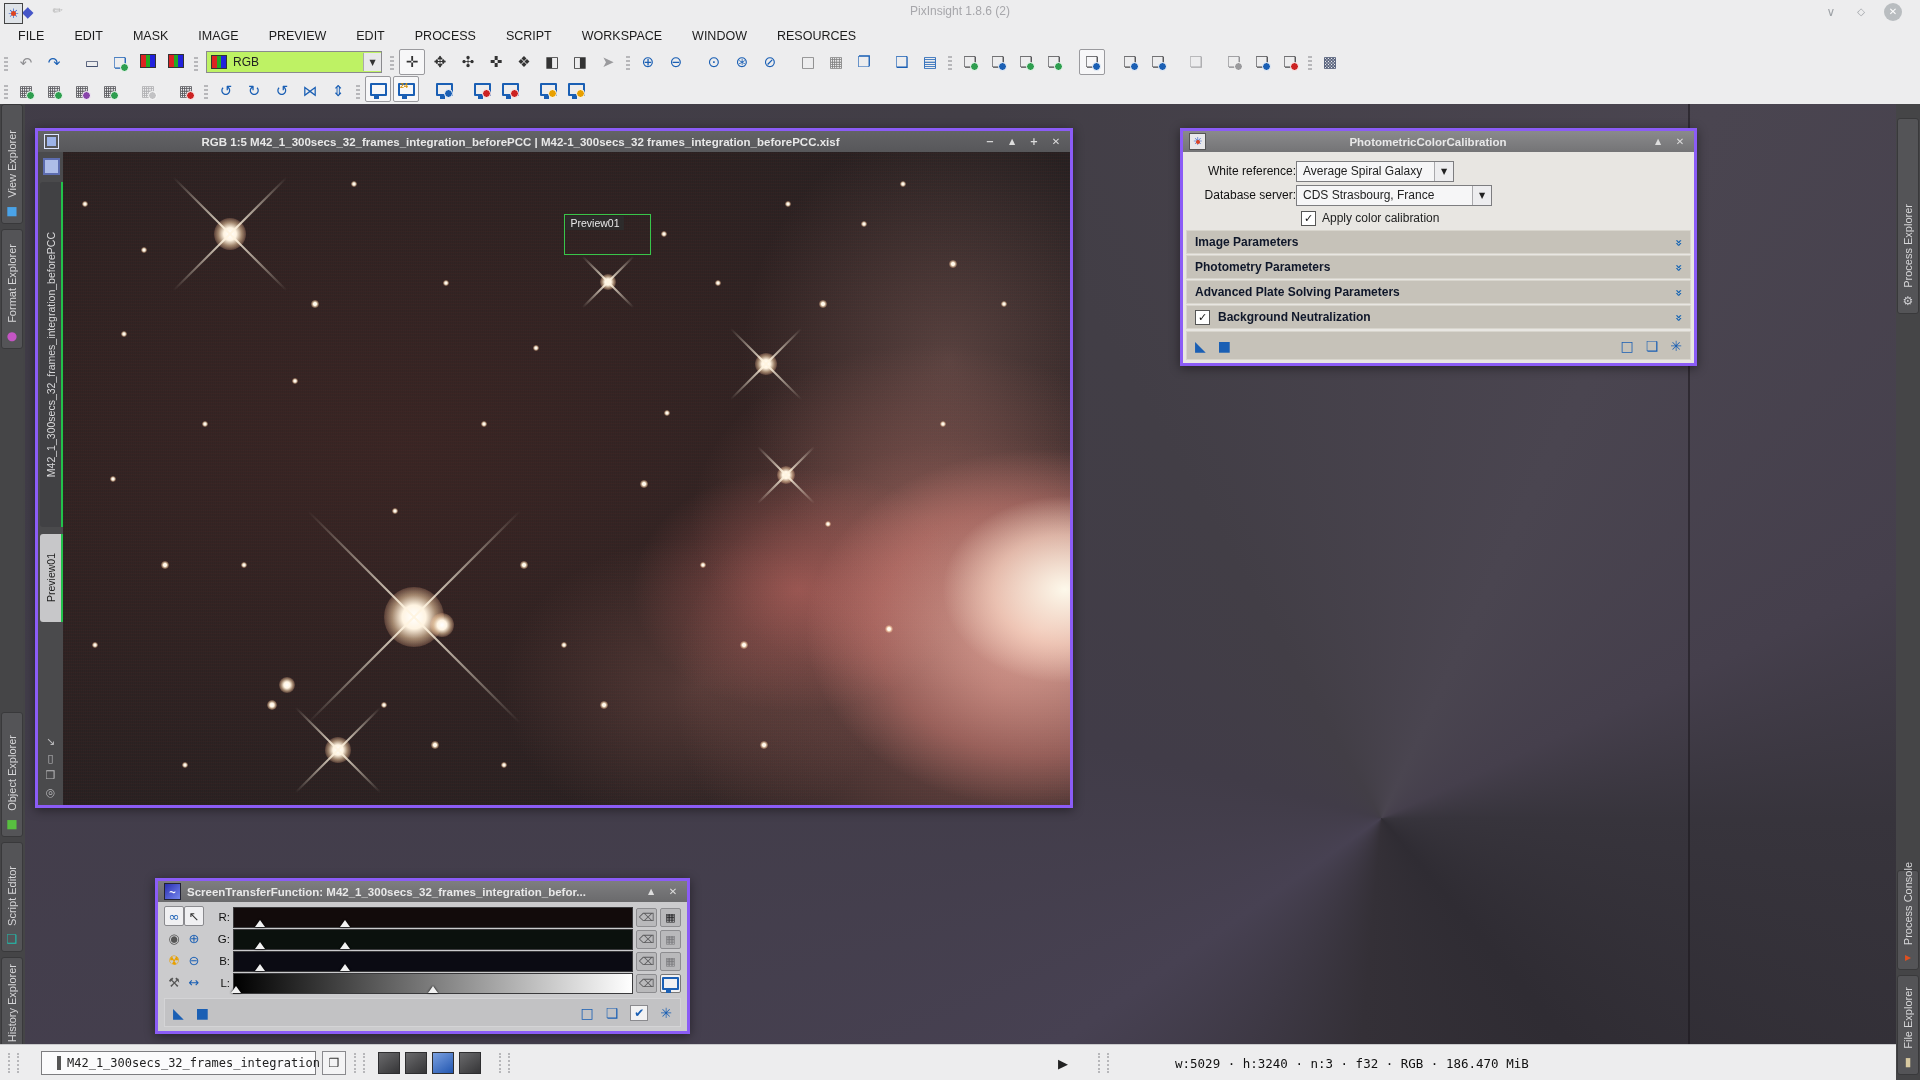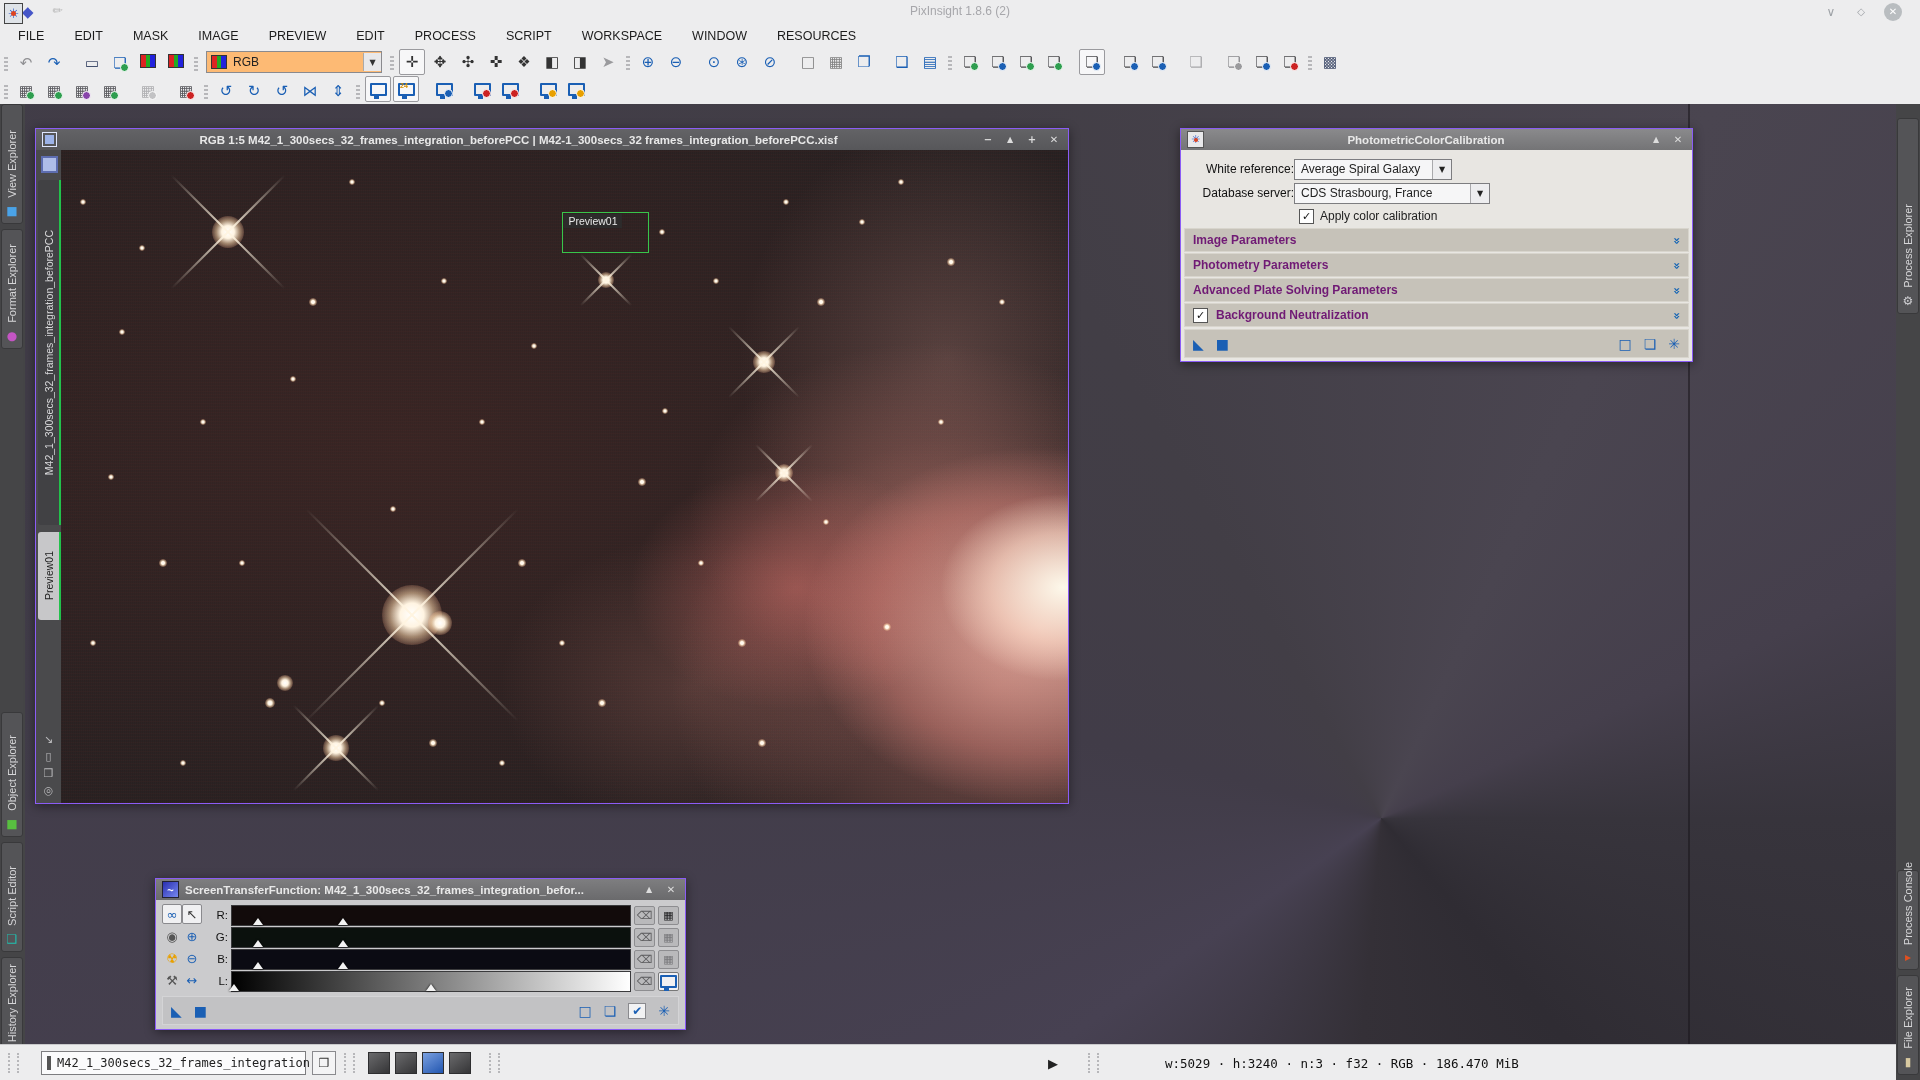--- a/index.html
+++ b/index.html
@@ -32,42 +32,42 @@
   .tb-icon.sel{border:1px solid #9a9a9e;background:#f7f7f8;}
   .tb-icon.dash .g{opacity:.8;}
   .tb-icon .badge{position:absolute;right:3px;bottom:3px;width:7px;height:7px;border-radius:50%;border:1px solid #fff;}
   .rgb-chip{display:inline-block;width:14px;height:12px;border:1px solid #333;
     background:linear-gradient(90deg,#d22 0 33%,#2a2 33% 66%,#22d 66% 100%);}
   .mini-mon{display:inline-block;width:13px;height:9px;border:2px solid #1a5fb4;border-radius:1px;position:relative;}
   .mini-mon::after{content:"";position:absolute;left:2px;bottom:-5px;width:5px;height:3px;background:#1a5fb4;}
   .mon-txt{position:absolute;left:6px;top:5px;font-size:7px;font-weight:bold;color:#d89000;}
 
   
-  #rgb-combo{display:inline-flex;align-items:center;height:20px;width:170px;margin:0 4px;border:1px solid #8a8a8e;background:#fdba74;padding-left:4px;gap:6px;}
+  #rgb-combo{display:inline-flex;align-items:center;height:20px;width:170px;margin:0 4px;border:1px solid #8a8a8e;background:#bef264;padding-left:4px;gap:6px;}
   #rgb-combo .arrow{margin-left:auto;width:17px;height:18px;border-left:1px solid #aaa;display:flex;align-items:center;justify-content:center;font-size:8px;color:#333;background:#e8e8ea;}
 
   
   .sidebar{position:absolute;top:104px;background:#454547;}
   #left-sidebar{left:0;width:25px;height:940px;}
   #right-sidebar{right:0;width:24px;height:976px;}
   .side-tab{position:absolute;left:1px;width:22px;border:1px solid #39393b;border-radius:3px;background:#545457;
     display:flex;flex-direction:column;align-items:center;justify-content:flex-end;padding:6px 0;box-sizing:border-box;gap:6px;}
   .side-tab .vtext{writing-mode:vertical-rl;transform:rotate(180deg);color:#d6d6d8;font-size:11px;}
   .side-ico{width:13px;height:13px;display:flex;align-items:center;justify-content:center;font-size:12px;line-height:1;}
 
   
   #workspace{position:absolute;left:25px;top:104px;width:1871px;height:940px;
     background:
      conic-gradient(from -30deg at 72.5% 76%,
        #423e46 0deg,#4a4550 55deg,#453f4c 95deg,#37343c 120deg,
        #2f2c33 170deg,#343037 215deg,#474152 265deg,#413c48 315deg,#423e46 360deg);}
   #ws-line{position:absolute;left:88.9%;top:0;width:2px;height:100%;background:rgba(25,22,28,.55);}
 
   
-  .win{position:absolute;border:1px solid #8b5cf6;box-shadow:0 2px 10px rgba(0,0,0,.45);}
+  .win{position:absolute;border:3px solid #8b5cf6;box-shadow:0 2px 10px rgba(0,0,0,.45);}
   .win-title{height:21px;display:flex;align-items:center;padding:0 6px;gap:6px;color:#e8e8e8;font-weight:bold;font-size:11.5px;}
   .win-title .t{flex:1;text-align:center;white-space:nowrap;overflow:hidden;}
   .win-btn{width:16px;text-align:center;font-size:10px;color:#ddd;}
 
   
   #image-window{left:35px;top:128px;width:1032px;height:674px;background:#3f3f41;}
   #image-window .win-title{background:linear-gradient(#636366,#57575a);}
   #img-corner-ico{width:13px;height:13px;background:#9db3e8;border:1px solid #dfe6ff;box-shadow:inset 0 0 0 2px #57575a;}
   #img-body{position:absolute;left:0;top:21px;right:0;bottom:0;display:flex;}
   #img-strip{width:25px;background:#4a4a4c;position:relative;}
@@ -106,21 +106,21 @@
   .pi-ico::after{content:"";position:absolute;width:4px;height:4px;border-radius:50%;background:#d42;}
   #pcc-body{padding:7px 0 0 0;}
   .pcc-row{display:flex;align-items:center;height:24px;}
   .pcc-lab{width:113px;text-align:right;color:#111;}
   .combo{display:inline-flex;align-items:center;height:19px;border:1px solid #7d7d80;background:#f6f6f7;padding-left:6px;}
   .combo .arrow{margin-left:auto;width:18px;height:100%;border-left:1px solid #a9a9ac;display:flex;align-items:center;justify-content:center;font-size:8px;background:#ededef;color:#222;}
   #combo-white{width:150px;} #combo-db{width:188px;}
   .chk{width:13px;height:13px;background:#fff;border:1px solid #555;display:inline-flex;align-items:center;justify-content:center;font-size:11px;font-weight:bold;color:#111;}
   #pcc-apply-row{display:flex;align-items:center;gap:6px;height:22px;padding-left:118px;}
   .pcc-section{height:22px;margin:1px 3px 0 3px;background:#c6c2b9;border:1px solid #d8d5cd;display:flex;align-items:center;padding:0 8px;gap:8px;}
-  .pcc-section .s-lab{color:#701a75;font-weight:bold;font-size:12px;flex:1;}
+  .pcc-section .s-lab{color:#0f172a;font-weight:bold;font-size:12px;flex:1;}
   .chev{color:#1464b4;font-weight:bold;transform:rotate(90deg);font-size:12px;letter-spacing:-2px;}
   .action-bar{height:27px;display:flex;align-items:center;padding:0 8px;gap:12px;background:#c6c2b9;margin:2px 3px 3px 3px;border:1px solid #d8d5cd;}
   .act{font-size:14px;color:#1a5fb4;line-height:1;}
   .act.right1{margin-left:auto;}
   .act.boxed{border:1px solid #8a8a8e;background:#f2f2f3;padding:1px 3px;font-size:12px;}
 
   
   #process01{left:1697px;top:128px;width:93px;height:27px;background:#c9c9cb;border:1px solid #7c7c7e;box-shadow:0 2px 6px rgba(0,0,0,.4);display:flex;align-items:center;padding:0 3px;gap:5px;box-sizing:border-box;}
   #process01 .p-ico{width:19px;height:19px;background:#dfe3e8;border:1px solid #444;display:flex;align-items:center;justify-content:center;font-size:13px;color:#2553c8;position:relative;}
   #process01 .p-ico::after{content:"";position:absolute;width:5px;height:5px;border-radius:50%;background:#d42;}
@@ -141,21 +141,21 @@
   .strip.r{background:#120b0b;} .strip.gch{background:#0b110d;} .strip.b{background:#0b0b13;}
   .strip.l{background:linear-gradient(90deg,#000 0%,#8a8a8a 55%,#fff 100%);}
   .marker{position:absolute;bottom:0;width:0;height:0;transform:translateX(-50%);
     border-left:5px solid transparent;border-right:5px solid transparent;border-bottom:7px solid #f2f2f2;
     filter:drop-shadow(0 0 1px #000);}
   .stf-chip{width:19px;height:17px;background:#b9b9bb;border:1px solid #8d8d90;display:flex;align-items:center;justify-content:center;font-size:11px;color:#5a5a5c;border-radius:2px;}
   .stf-chip.monsel{background:#f0f0f2;border-color:#777;}
 
   
   #statusbar{position:absolute;left:0;top:1044px;width:1896px;height:36px;background:#ededee;border-top:1px solid #c9c9cb;display:flex;align-items:center;}
-  #view-combo{display:inline-flex;align-items:center;height:22px;width:258px;border:1px solid #7d7d80;background:#fbfbfc;margin-left:14px;padding-left:5px;gap:6px;}
+  #view-combo{display:inline-flex;align-items:center;height:22px;width:258px;border:1px solid #7d7d80;background:#fbfbfc;margin-left:14px;padding-left:15px;gap:6px;}
   #view-combo .w-ico{width:12px;height:10px;border:2px solid #555;background:#fff;}
   #view-combo .txt{font-size:12px;}
   #view-combo .arrow{margin-left:auto;width:18px;height:100%;border-left:1px solid #aaa;display:flex;align-items:center;justify-content:center;font-size:8px;background:#e8e8ea;}
   #newwin-btn{width:22px;height:22px;border:1px solid #8a8a8e;background:#f4f4f5;margin-left:6px;display:flex;align-items:center;justify-content:center;font-size:12px;color:#333;}
   .ws-sq{width:20px;height:20px;margin-left:5px;border:1px solid #2e2e30;background:linear-gradient(145deg,#6a6a6c,#353537);}
   .ws-sq.active{background:linear-gradient(145deg,#7aa0e0,#2256b0);}
   #run-ico{margin-left:540px;font-size:13px;color:#222;}
   #status-info{margin-left:58px;font-size:12.5px;color:#111;}
 
   .handle-v{width:7px;height:20px;margin:0 8px;border-left:2px dotted #b7b7ba;border-right:2px dotted #b7b7ba;}

